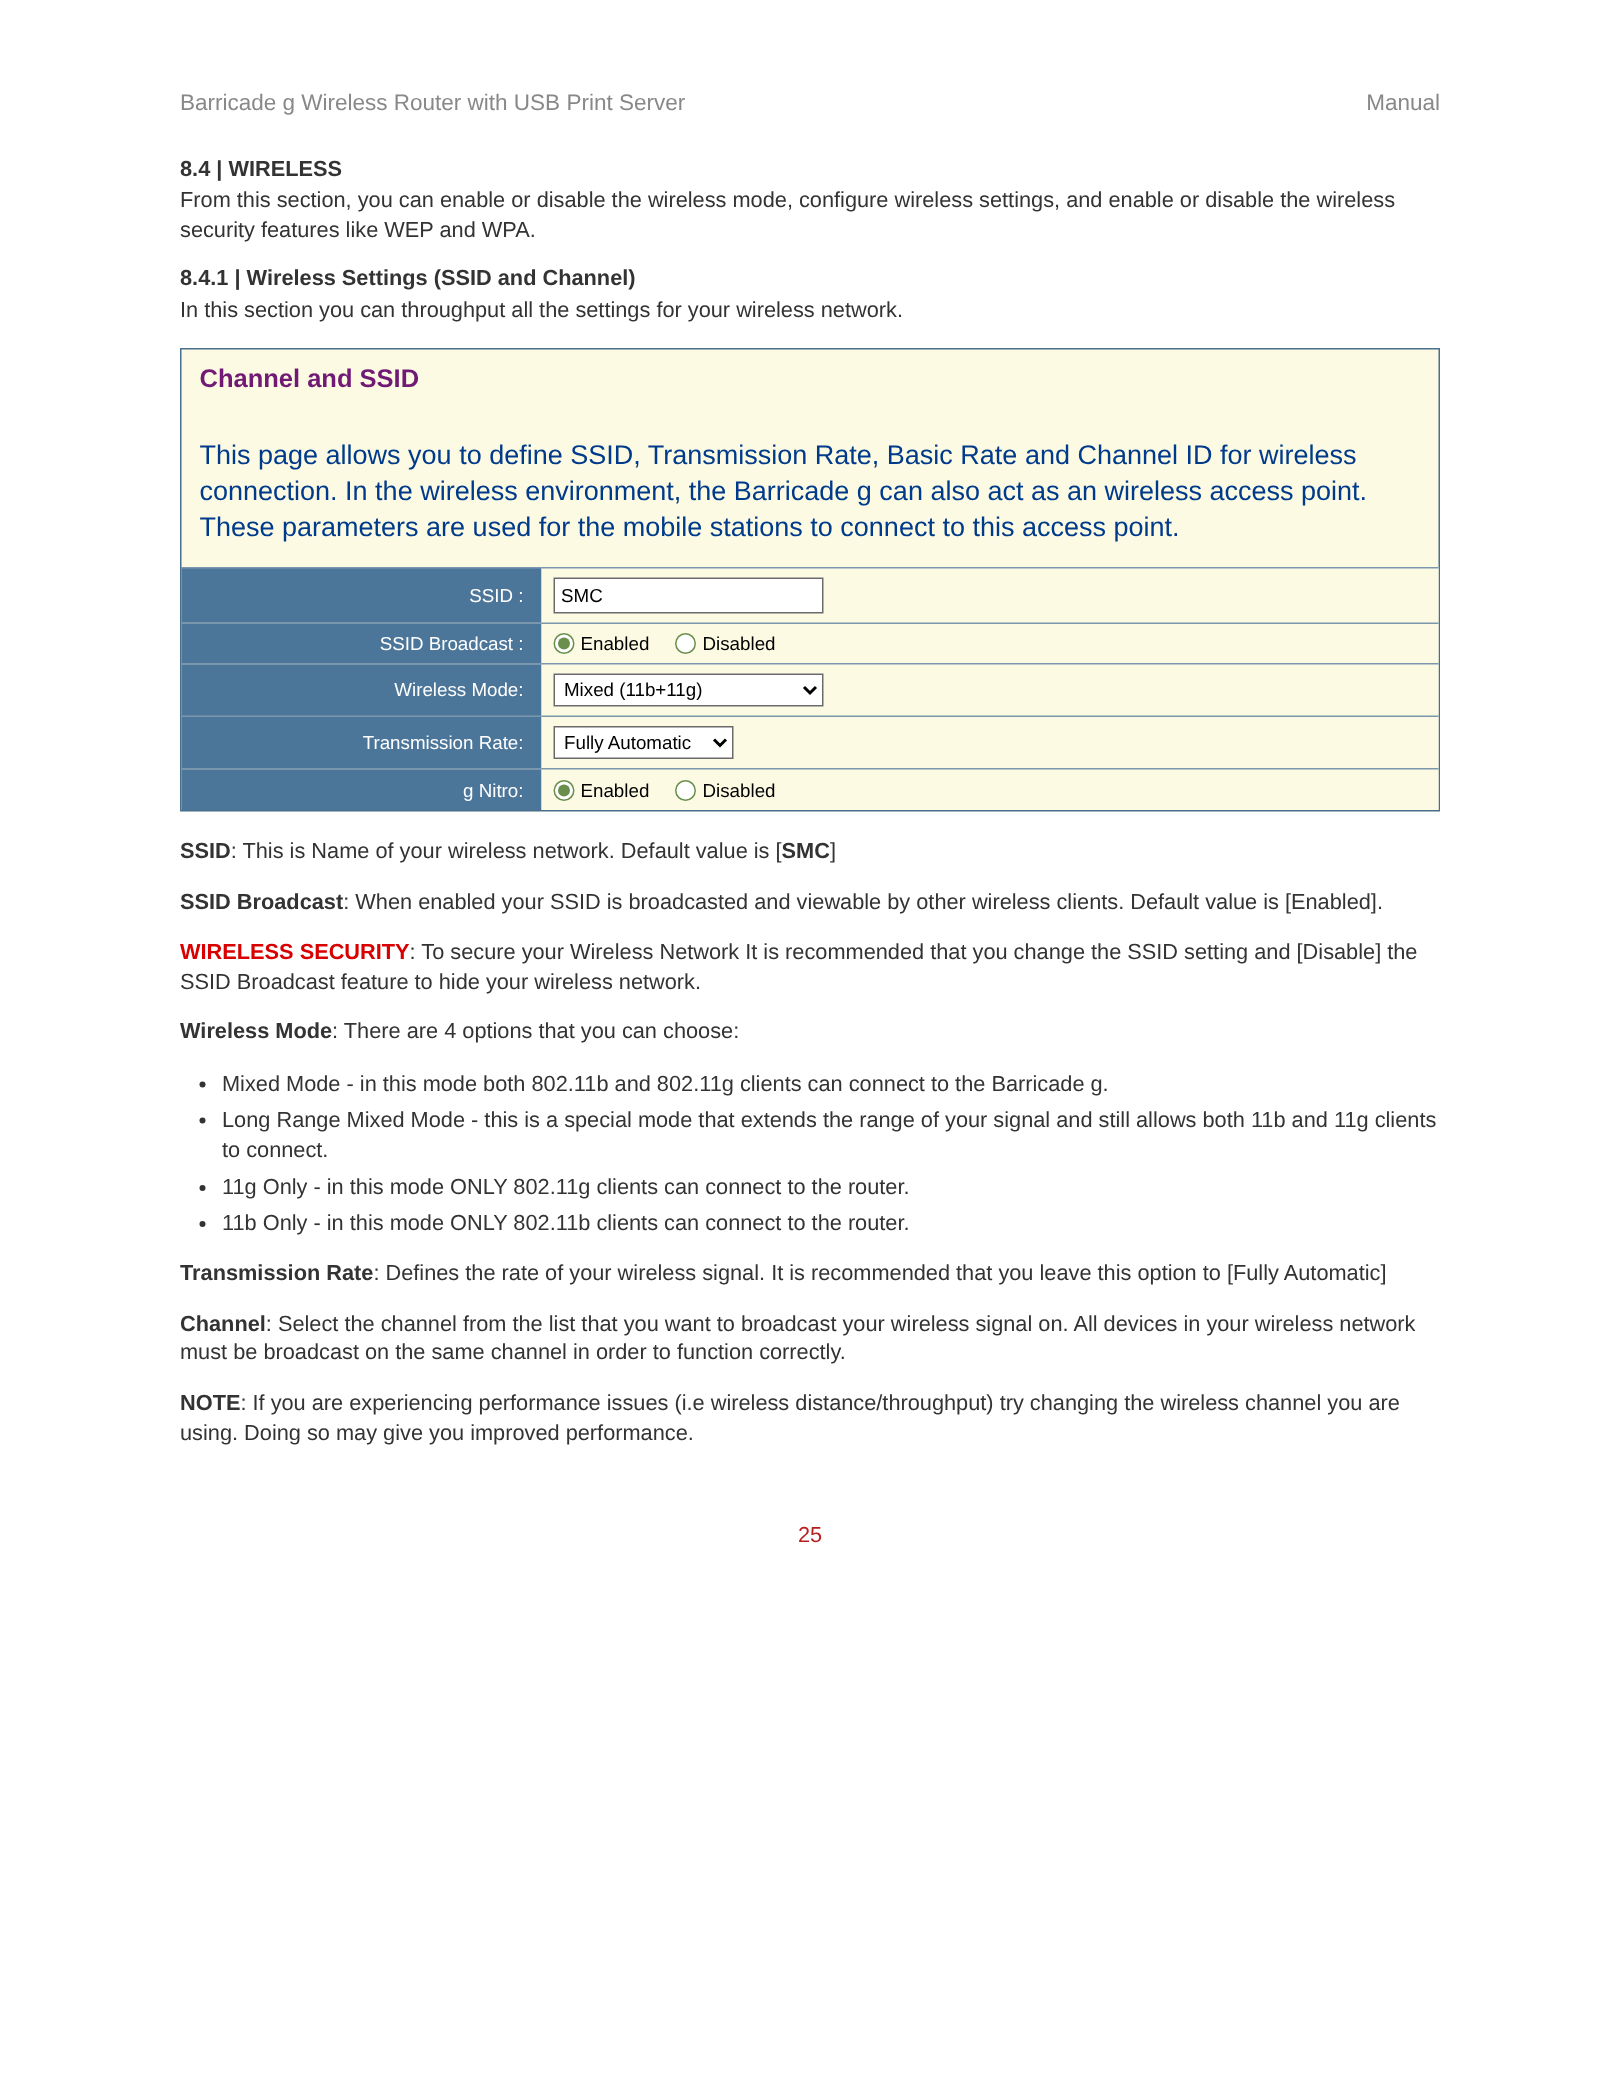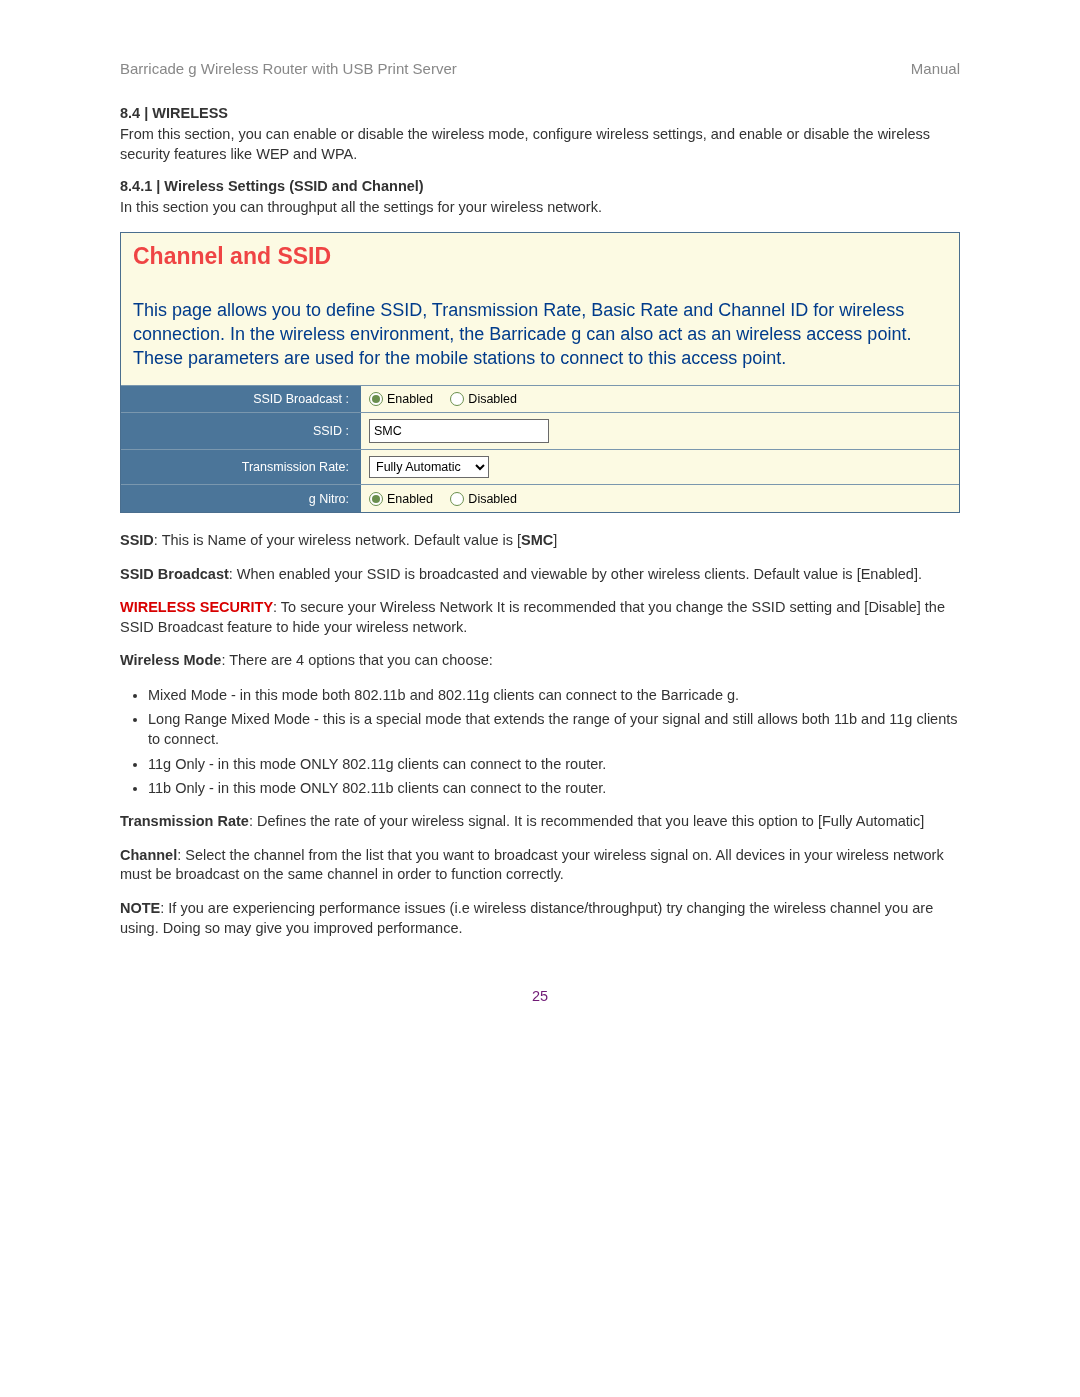--- a/index.html
+++ b/index.html
@@ -29,24 +29,24 @@
 
   .panel {
     border: 1px solid #4a6e8e;
     margin: 8px 0 18px 0;
     background: #fcfae3;
   }
   .panel-top {
     padding: 10px 12px 14px 12px;
   }
   .panel-title {
-    color: #ef4444;
+    color: #701a75;
     font-family: Arial, sans-serif;
     font-weight: bold;
-    font-size: 23px;
+    font-size: 17px;
     margin-bottom: 10px;
   }
   .panel-desc {
     color: #003b8b;
     font-family: Liberation Sans, sans-serif;
     font-size: 18px;
     line-height: 1.35;
     margin-top: 28px;
   }
   table.form {
@@ -121,21 +121,21 @@
     color: #000;
     font-family: Arial, sans-serif;
     font-size: 12.5px;
     padding: 3px 10px;
     margin-left: 4px;
     cursor: pointer;
   }
   .pagenum {
     text-align: center;
     margin-top: 50px;
-    color: #701a75;
+    color: #b91c1c;
   }
 </style>
 </head>
 <body>
 
 <div class="hdr">
   <span>Barricade g Wireless Router with USB Print Server</span>
   <span>Manual</span>
 </div>
 
@@ -146,29 +146,33 @@
 <p>In this section you can throughput all the settings for your wireless network.</p>
 
 <div class="panel">
   <div class="panel-top">
     <div class="panel-title">Channel and SSID</div>
     <div class="panel-desc">This page allows you to define SSID, Transmission Rate, Basic Rate and Channel ID for wireless connection.  In the wireless environment, the Barricade g can also act as an wireless access point.  These parameters are used for the mobile stations to connect to this access point.</div>
   </div>
   <table class="form">
     <tbody>
         <tr>
+      <td class="lbl"><span>SSID :</span></td>
+      <td class="val"><input type="text" value="SMC" style=""></td>
+    </tr>
+    <tr>
       <td class="lbl"><span>SSID Broadcast :</span></td>
       <td class="val">
         <span class="radio sel"></span><span class="rlabel">Enabled</span>
         <span class="radio"></span><span class="rlabel">Disabled</span>
       </td>
     </tr>
     <tr>
-      <td class="lbl"><span>SSID :</span></td>
-      <td class="val"><input type="text" value="SMC" style=""></td>
+      <td class="lbl"><span>Wireless Mode:</span></td>
+      <td class="val"><select style="width:180px"><option>Mixed (11b+11g)</option></select></td>
     </tr>
     <tr>
       <td class="lbl"><span>Transmission Rate:</span></td>
       <td class="val"><select style="width:120px"><option>Fully Automatic</option></select></td>
     </tr>
     <tr>
       <td class="lbl"><span>g Nitro:</span></td>
       <td class="val">
         <span class="radio sel"></span><span class="rlabel">Enabled</span>
         <span class="radio"></span><span class="rlabel">Disabled</span>

